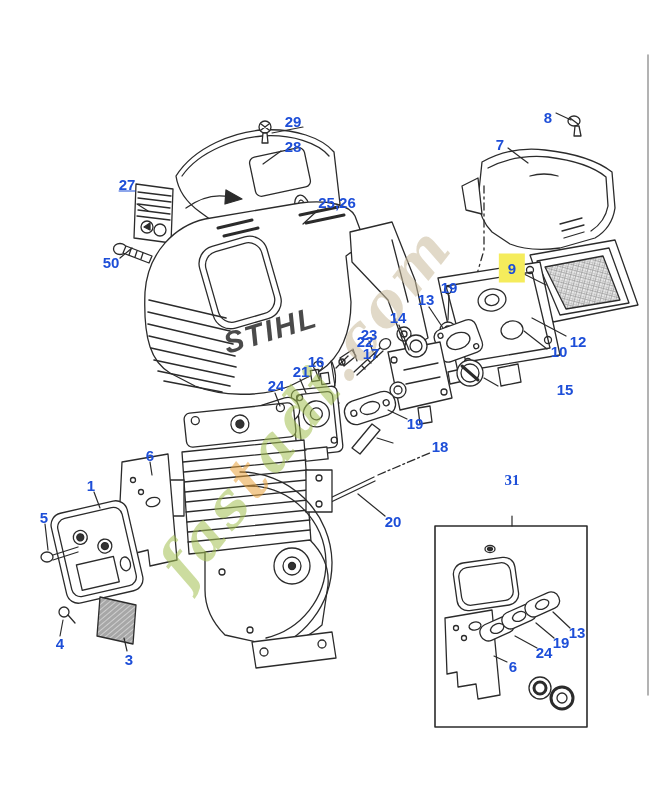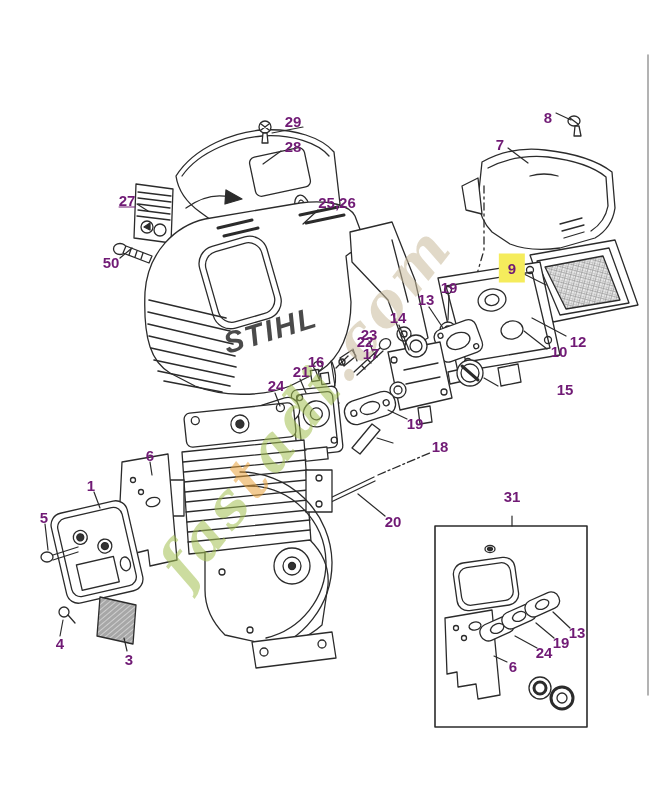--- a/index.html
+++ b/index.html
@@ -9,21 +9,21 @@
   .watermark{position:absolute;left:70px;top:170px;width:470px;height:470px;z-index:2;
              display:flex;align-items:center;justify-content:center;
              transform:rotate(-52deg);pointer-events:none;opacity:.55;}
   .watermark span{font-family:"DejaVu Serif",serif;font-style:italic;font-weight:bold;
                   font-size:60px;letter-spacing:4px;white-space:nowrap;}
   .wm-green{color:#a3c152;}
   .wm-orange{color:#e9a23b;}
   .wm-tan{color:#c9bb9c;}
   #callouts{position:absolute;left:0;top:0;width:100%;height:100%;z-index:5;}
   .callout{position:absolute;transform:translate(-50%,-50%);
-           font-weight:bold;font-size:15px;color:#701a75;white-space:nowrap;line-height:1;}
+           font-weight:bold;font-size:15px;color:#1d4ed8;white-space:nowrap;line-height:1;}
   .callout.highlighted{background:#f5ec5c;padding:7px 9px;}
 </style>
 </head>
 <body>
 
 <div id="stage">
 
   <svg id="art" width="652" height="800" viewBox="0 0 652 800">
     <defs>
       <pattern id="mesh9" width="5" height="5" patternUnits="userSpaceOnUse" patternTransform="rotate(15)">
@@ -346,21 +346,21 @@
 
   <div class="watermark">
     <span>
       <span class="wm-green">fas</span><span class="wm-orange">t</span><span class="wm-green">adi</span><span class="wm-tan">.com</span>
     </span>
   </div>
 
   <div id="callouts">
       <div class="callout" style="left: 293px; top: 121px;">29</div>
       <div class="callout" style="left: 293px; top: 146px;">28</div>
-      <div class="callout" style="left: 127px; top: 200px; text-decoration: underline;">27</div>
+      <div class="callout" style="left: 127px; top: 184px; text-decoration: underline;">27</div>
       <div class="callout" style="left: 337px; top: 202px;">25,26</div>
       <div class="callout" style="left: 111px; top: 262px;">50</div>
       <div class="callout" style="left: 548px; top: 117px;">8</div>
       <div class="callout" style="left: 500px; top: 144px;">7</div>
       <div class="callout highlighted" style="left: 512px; top: 268px;">9</div>
       <div class="callout" style="left: 578px; top: 341px;">12</div>
       <div class="callout" style="left: 559px; top: 351px;">10</div>
       <div class="callout" style="left: 449px; top: 287px;">19</div>
       <div class="callout" style="left: 426px; top: 299px;">13</div>
       <div class="callout" style="left: 398px; top: 317px;">14</div>
@@ -372,19 +372,19 @@
       <div class="callout" style="left: 276px; top: 385px;">24</div>
       <div class="callout" style="left: 415px; top: 423px;">19</div>
       <div class="callout" style="left: 400px; top: 446px; margin-left: 40px;">18</div>
       <div class="callout" style="left: 518px; top: 389px; margin-left: 47px;">15</div>
       <div class="callout" style="left: 393px; top: 521px;">20</div>
       <div class="callout" style="left: 150px; top: 455px;">6</div>
       <div class="callout" style="left: 91px; top: 485px;">1</div>
       <div class="callout" style="left: 44px; top: 517px;">5</div>
       <div class="callout" style="left: 60px; top: 643px;">4</div>
       <div class="callout" style="left: 129px; top: 659px;">3</div>
-      <div class="callout" style="left: 512px; top: 496px;">31</div>
+      <div class="callout" style="left: 512px; top: 480px; font-family: Liberation Serif, serif;">31</div>
       <div class="callout" style="left: 577px; top: 632px;">13</div>
       <div class="callout" style="left: 561px; top: 642px;">19</div>
       <div class="callout" style="left: 544px; top: 652px;">24</div>
       <div class="callout" style="left: 513px; top: 666px;">6</div>
     </div>
 </div>
 
 </body></html>

